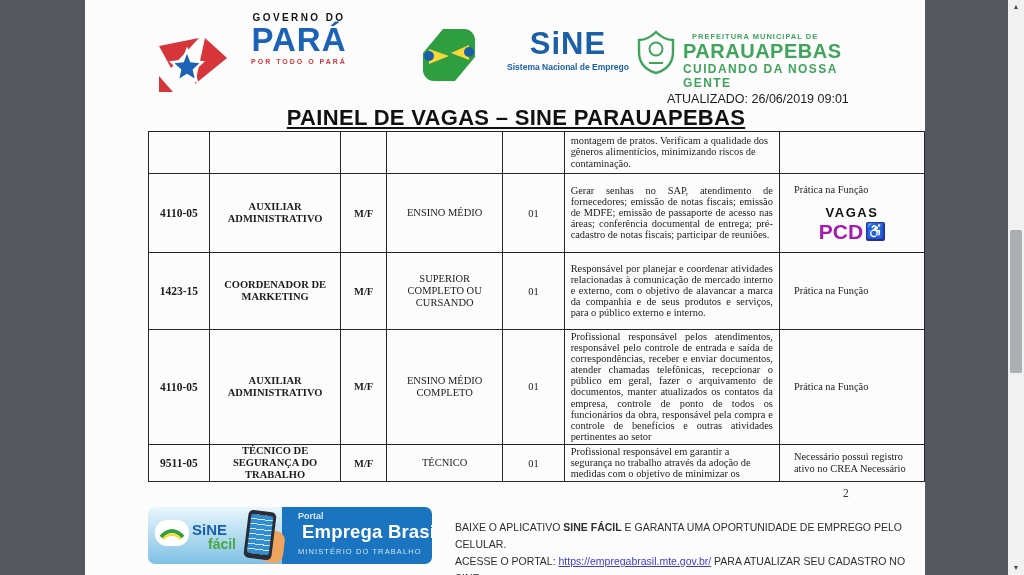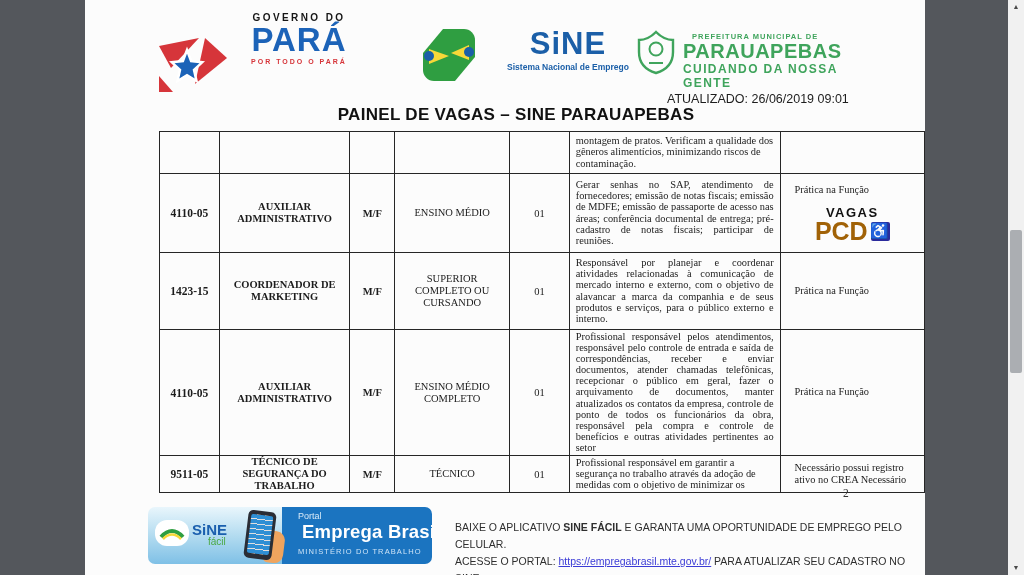--- a/index.html
+++ b/index.html
@@ -24,63 +24,63 @@
   .logo-pref{position:absolute;left:552px;top:30px;height:52px;}
   .pref-crest{position:absolute;left:0;top:0;}
   .pref-text{position:absolute;left:46px;top:2px;width:200px;}
   .pref-top{font-size:7.5px;font-weight:bold;letter-spacing:1px;color:#3fa45c;padding-left:9px;}
   .pref-name{font-size:20px;font-weight:800;color:#3fa45c;line-height:20px;letter-spacing:0.5px;}
   .pref-slogan{font-size:12px;font-weight:bold;letter-spacing:1.4px;color:#3fa45c;margin-top:1px;}
 
   .updated{position:absolute;left:582px;top:92px;font-size:12.5px;color:#1d1d1d;}
 
   .title{position:absolute;left:63px;top:105px;width:736px;text-align:center;
-         font-size:17px;font-weight:bold;color:#111;letter-spacing:0.3px;}
-
-  
-  table.vagas{position:absolute;left:74px;top:131px;border-collapse:collapse;table-layout:fixed;border-radius:8px;}
+         font-size:22px;font-weight:bold;color:#111;text-decoration:underline;letter-spacing:0.3px;}
+
+  
+  table.vagas{position:absolute;left:63px;top:131px;border-collapse:collapse;table-layout:fixed;border-radius:8px;}
   table.vagas td{border:1px solid #262626;font-family:"Liberation Serif",serif;color:#1c1c1c;
                  vertical-align:middle;overflow:hidden;}
   tr.r0{height:42px;} tr.r1{height:79px;} tr.r2{height:77px;} tr.r3{height:111px;} tr.r4{height:35px;}
   .c-code{width:61px;text-align:center;font-weight:bold;font-size:11.5px;}
   .c-occ{width:123px;text-align:center;font-weight:bold;font-size:10.5px;padding:0 5px;line-height:12px;}
   .c-gen{width:45px;text-align:center;font-weight:bold;font-size:10.5px;}
   .c-edu{width:108px;text-align:center;font-size:10.5px;padding:0 6px;line-height:12px;}
   .c-qty{width:63px;text-align:center;font-size:10.5px;}
   .c-desc{width:215px;vertical-align:top;font-size:10.4px;line-height:11.1px;
           padding:1px 6px 2px 6px;text-align:justify;}
   .c-desc.ta-left{text-align:left;}
   .c-note{width:121px;vertical-align:top;font-size:10.4px;line-height:12.5px;padding:1px 14px;}
 
   .pcd{margin-top:9px;text-align:center;}
   .pcd-vagas{font-family:"Liberation Sans",sans-serif;font-size:13px;font-weight:800;
              letter-spacing:1.5px;color:#111;line-height:14px;}
   .pcd-row{display:flex;align-items:center;justify-content:center;margin-top:1px;}
-  .pcd-txt{font-family:"Liberation Sans",sans-serif;font-size:25px;font-weight:800;color:#a16207;line-height:21px;}
+  .pcd-txt{font-family:"Liberation Sans",sans-serif;font-size:21px;font-weight:800;color:#a21caf;line-height:21px;}
   .pcd-wc{display:inline-block;width:19px;height:19px;background:#2b2b9c;color:#fff;
           font-size:15px;line-height:19px;text-align:center;margin-left:3px;border-radius:2px;}
 
   .pagenum{position:absolute;left:758px;top:487px;font-family:"Liberation Serif",serif;
            font-size:11.5px;color:#333;}
 
   
   .banner{position:absolute;left:63px;top:507px;width:284px;height:57px;border-radius:7px;overflow:hidden;}
   .banner-left{position:absolute;left:0;top:0;width:134px;height:57px;
                background:linear-gradient(180deg,#e9f6fc 0%,#aed9ef 55%,#7fc0e6 100%);}
   .banner-right{position:absolute;left:134px;top:0;right:0;height:57px;background:#1b74c0;}
   .sf-blob{position:absolute;left:7px;top:13px;}
   .sf-name{position:absolute;left:44px;top:14px;font-size:15px;font-weight:800;color:#1a5fae;}
-  .sf-sub{position:absolute;left:60px;top:29px;font-size:10px;font-weight:normal;color:#4aa843;}
+  .sf-sub{position:absolute;left:60px;top:29px;font-size:14px;font-weight:bold;color:#4aa843;}
   .hand{position:absolute;left:116px;top:24px;width:20px;height:32px;background:#efa45e;
         border-radius:5px 9px 9px 5px;transform:rotate(7deg);}
   .phone{position:absolute;left:98px;top:4px;width:28px;height:48px;background:#2a2d35;
          border-radius:5px;transform:rotate(7deg);}
   .phone-screen{position:absolute;left:3px;right:3px;top:4px;bottom:5px;border-radius:2px;
          background:repeating-linear-gradient(180deg,#2f8fd4 0 4px,rgba(255,255,255,0.85) 4px 5px);}
-  .eb-portal{position:absolute;left:16px;top:4px;font-size:9px;color:#d8eaf8;}
+  .eb-portal{position:absolute;left:16px;top:4px;font-size:9px;color:#d8eaf8;font-weight:bold;}
   .eb-name{position:absolute;left:20px;top:14px;font-size:18.5px;font-weight:800;color:#ffffff;
            white-space:nowrap;letter-spacing:0.2px;}
   .eb-min{position:absolute;left:16px;top:40px;font-size:7.5px;letter-spacing:1.1px;color:#cde3f6;}
 
   .footer-text{position:absolute;left:370px;top:519px;width:470px;font-size:10.5px;
                line-height:17px;color:#2e2e2e;}
   .footer-text .b{font-weight:bold;}
   .footer-text .link{color:#3b3bd6;text-decoration:underline;cursor:pointer;}
 
   

